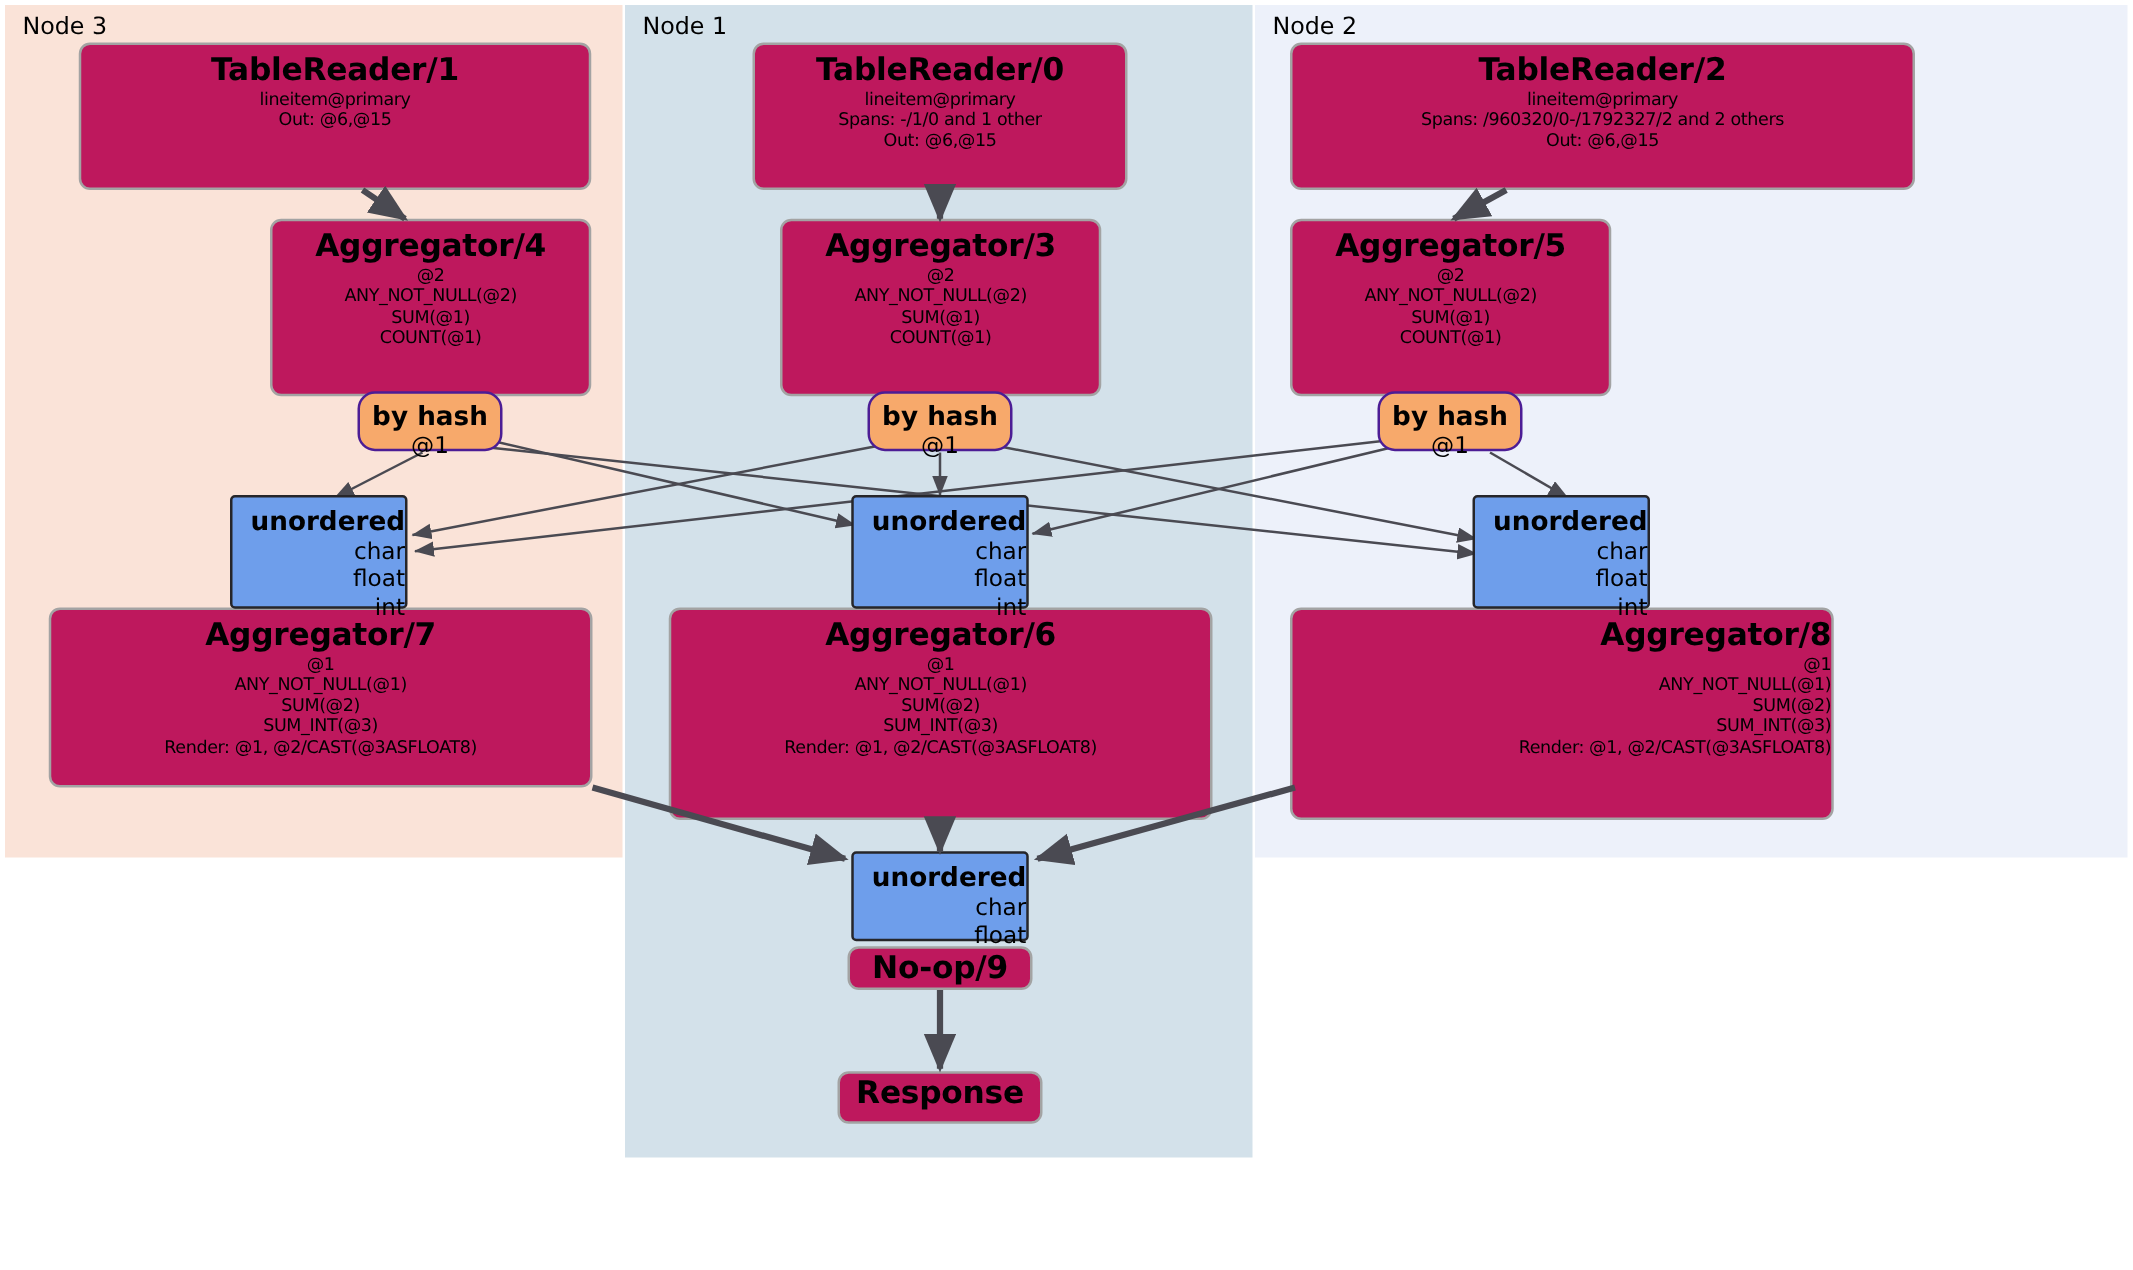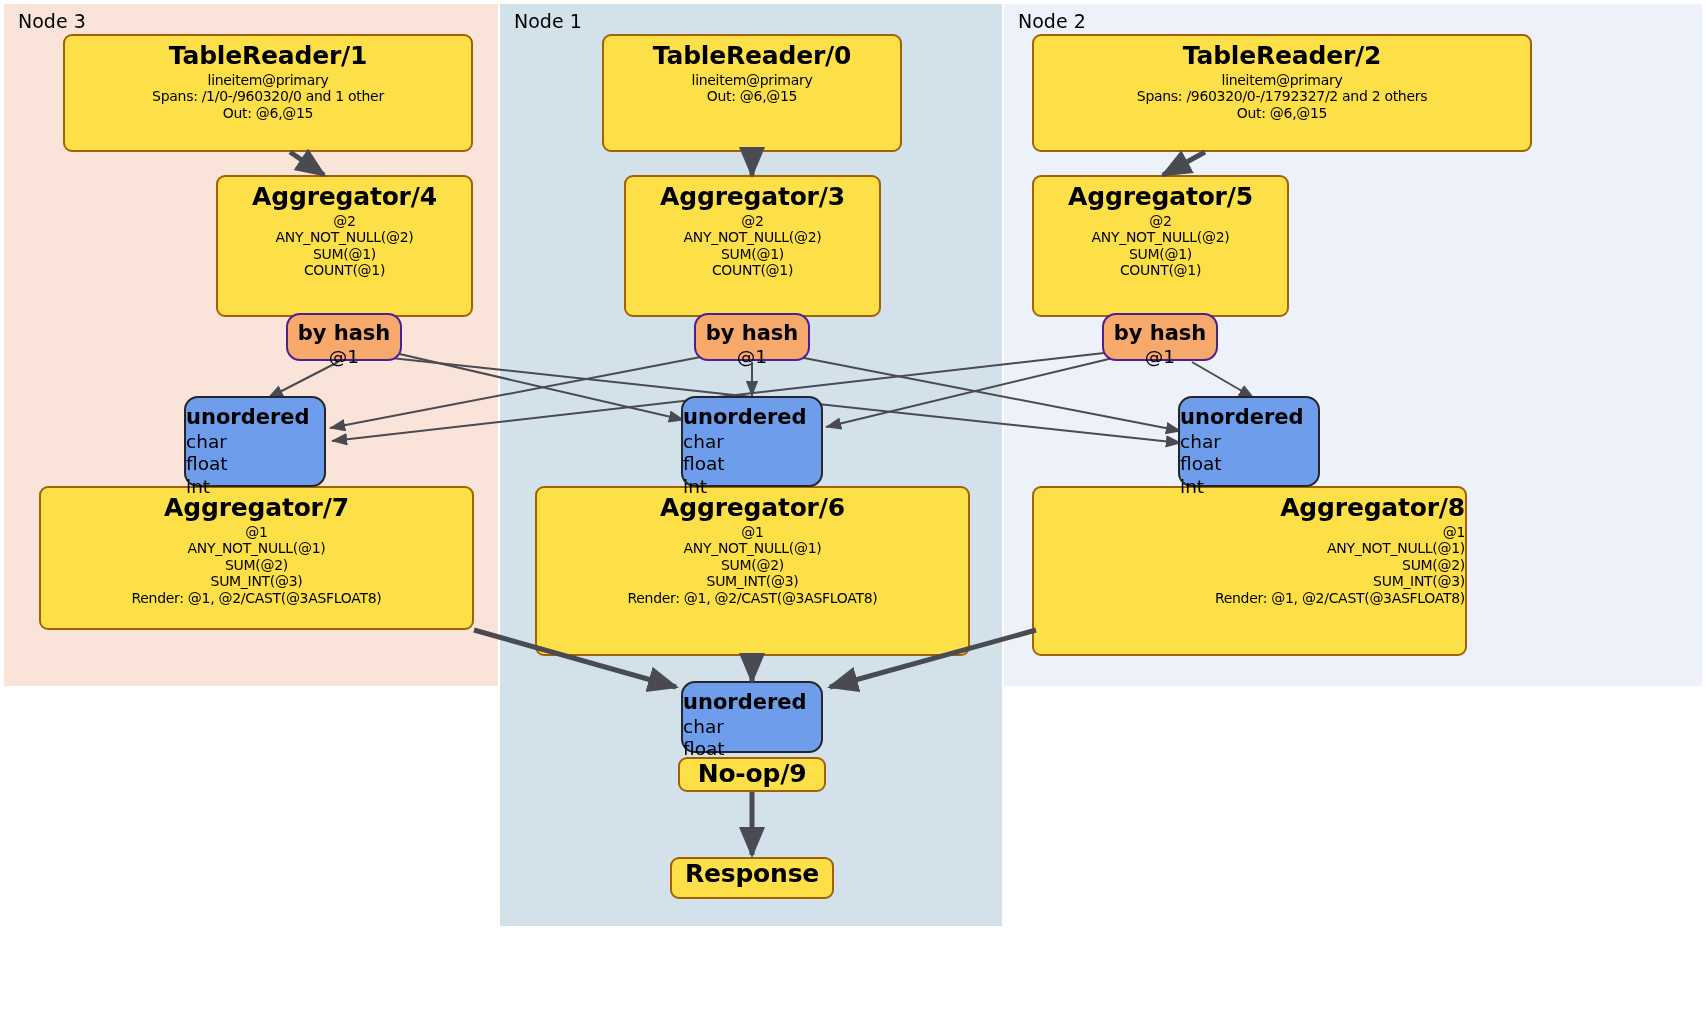--- a/index.html
+++ b/index.html
@@ -28,22 +28,22 @@
     top: 6px;
     font-size: 19px;
     color: #000;
     line-height: 1.2;
     white-space: nowrap;
   }
   
   .proc {
     position: absolute;
     box-sizing: border-box;
-    background: #fde047;
-    border: 2px solid #a16207;
+    background: #be185d;
+    border: 2px solid #a3a3a3;
     border-radius: 9px;
     text-align: center;
     color: #000;
     line-height: 1.18;
     padding-top: 5px;
     z-index: 6;
   }
   .proc .title {
     font-weight: bold;
     font-size: 25px;
@@ -87,22 +87,22 @@
   .router .line {
     display: block;
     font-size: 18.5px;
   }
   
   .sync {
     position: absolute;
     box-sizing: border-box;
     background: #6e9eeb;
     border: 2px solid #26262a;
-    border-radius: 14px;
-    text-align: left;
+    border-radius: 4px;
+    text-align: right;
     color: #000;
     line-height: 1.22;
     padding-top: 7px;
     z-index: 8;
   }
   .sync .title {
     display: block;
     font-weight: bold;
     font-size: 21px;
   }
@@ -174,21 +174,20 @@
       <path d="M474,630 L676,687"></path>
       <path d="M752,655 L752,681"></path>
       <path d="M1036,630 L830,687"></path>
       <path d="M752,792 L752,855"></path>
     </g>
   </svg>
 
   <div class="proc" style="left:63px; top:34px; width:410px; height:118px;">
     <span class="title">TableReader/1</span>
     <span class="line">lineitem@primary</span>
-    <span class="line">Spans: /1/0-/960320/0 and 1 other</span>
     <span class="line">Out: @6,@15</span>
   </div>
 
   <div class="proc" style="left:216px; top:175px; width:257px; height:142px;">
     <span class="title">Aggregator/4</span>
     <span class="line">@2</span>
     <span class="line">ANY_NOT_NULL(@2)</span>
     <span class="line">SUM(@1)</span>
     <span class="line">COUNT(@1)</span>
   </div>
@@ -210,20 +209,21 @@
     <span class="line">@1</span>
     <span class="line">ANY_NOT_NULL(@1)</span>
     <span class="line">SUM(@2)</span>
     <span class="line">SUM_INT(@3)</span>
     <span class="line">Render: @1, @2/CAST(@3ASFLOAT8)</span>
   </div>
 
   <div class="proc" style="left:602px; top:34px; width:300px; height:118px;">
     <span class="title">TableReader/0</span>
     <span class="line">lineitem@primary</span>
+    <span class="line">Spans: -/1/0 and 1 other</span>
     <span class="line">Out: @6,@15</span>
   </div>
 
   <div class="proc" style="left:624px; top:175px; width:257px; height:142px;">
     <span class="title">Aggregator/3</span>
     <span class="line">@2</span>
     <span class="line">ANY_NOT_NULL(@2)</span>
     <span class="line">SUM(@1)</span>
     <span class="line">COUNT(@1)</span>
   </div>

